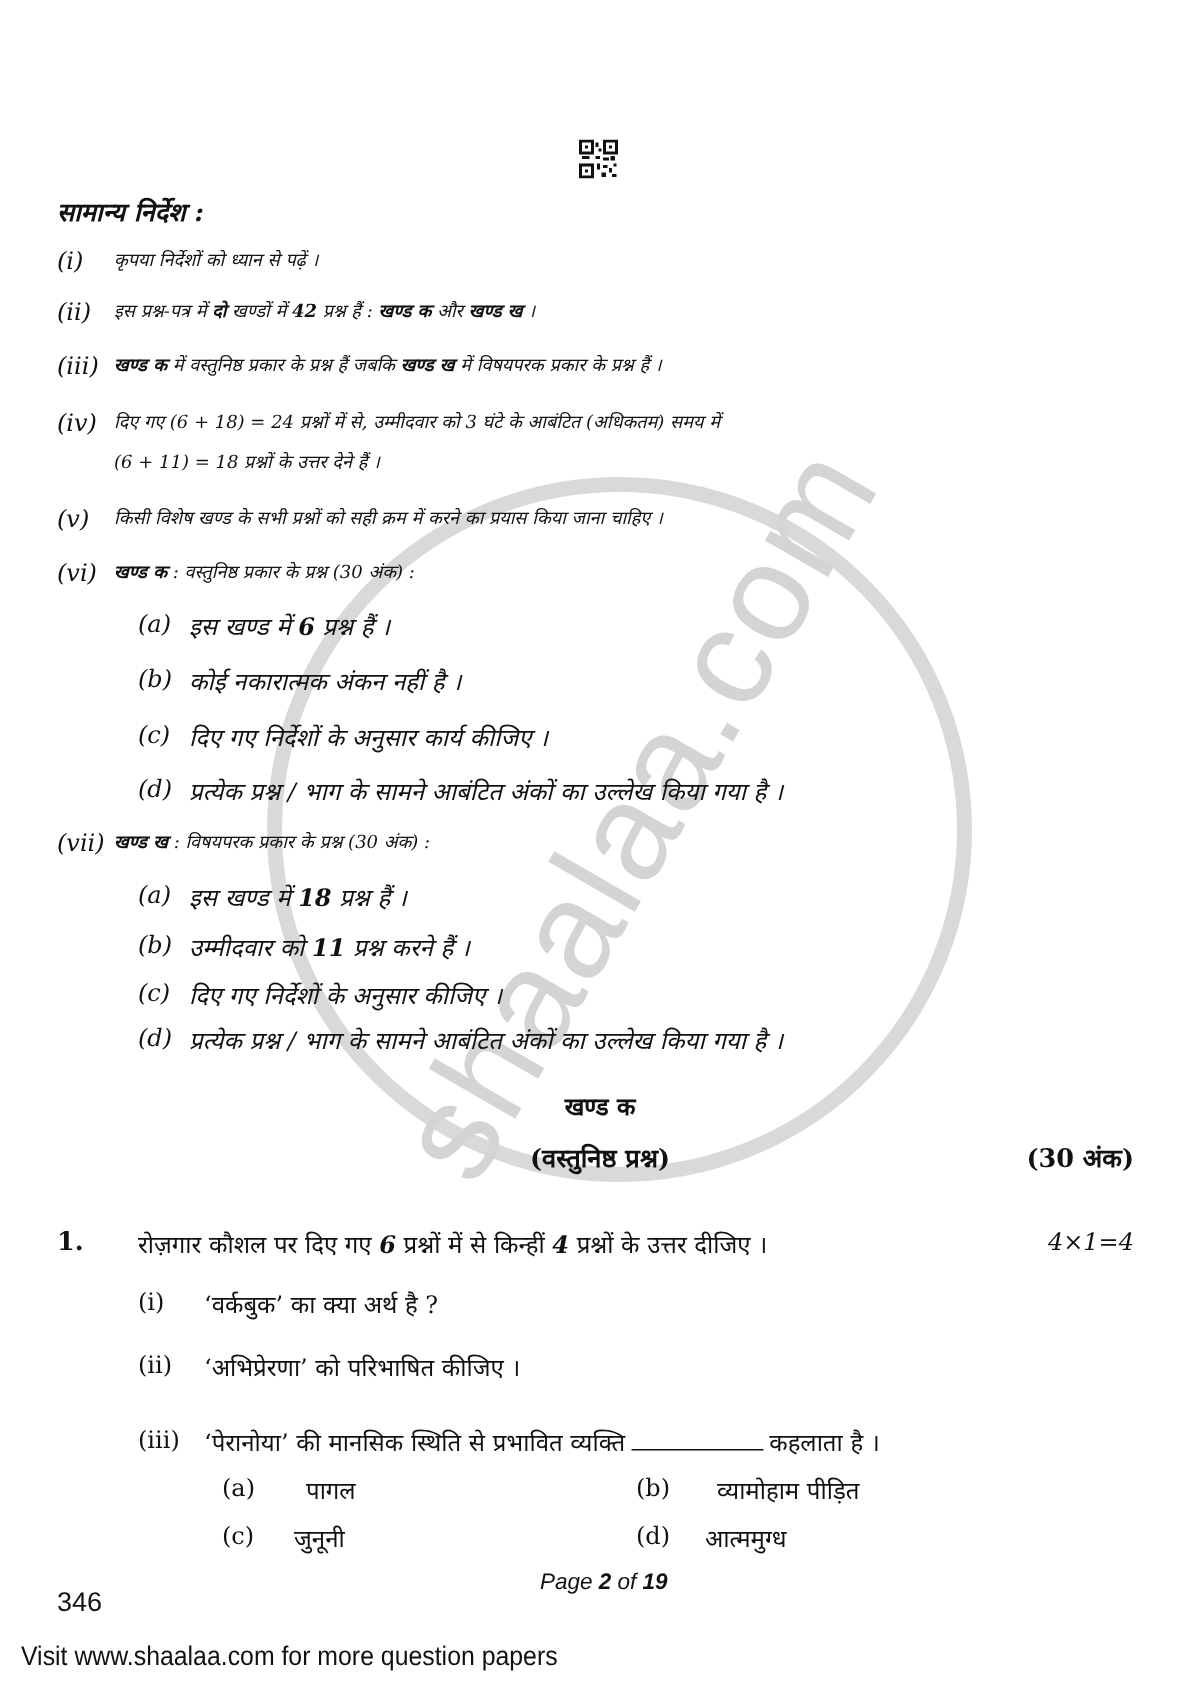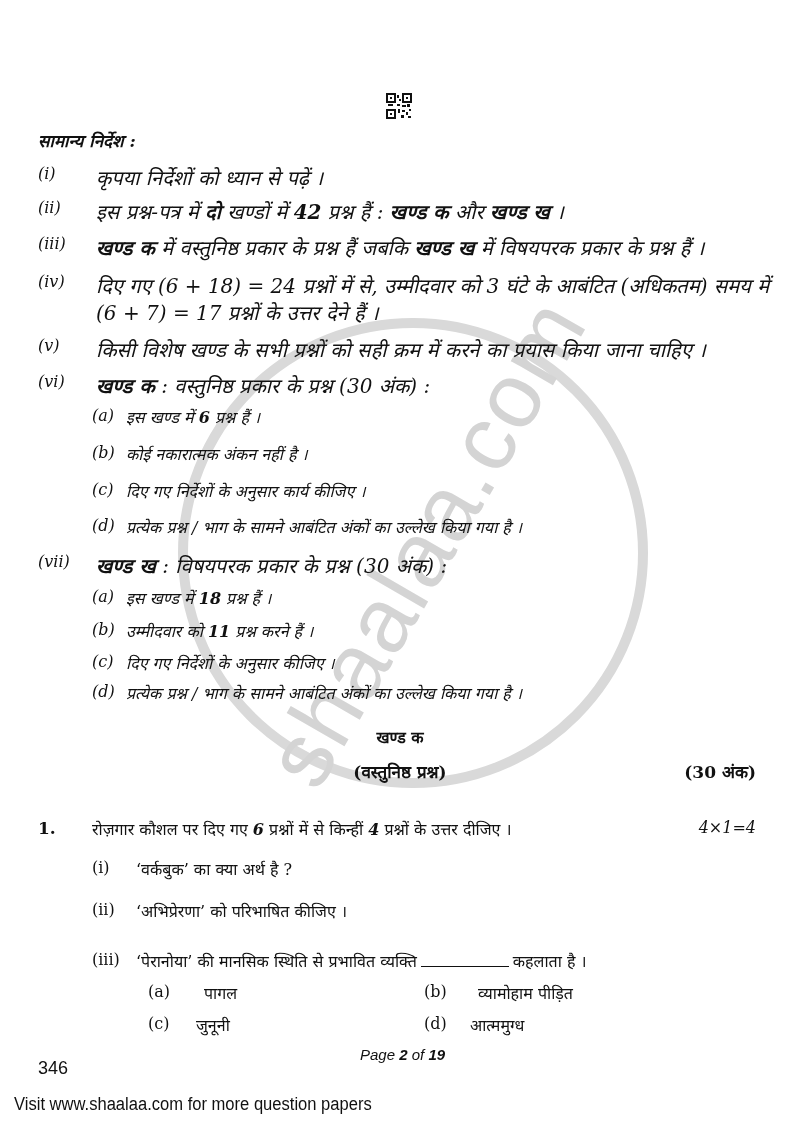--- a/index.html
+++ b/index.html
@@ -18,21 +18,21 @@
     font-family: "Liberation Sans", sans-serif; font-size: 92px; color: #d4d4d4;
     transform: rotate(-60deg); transform-origin: center; z-index: 0; letter-spacing: 2px;
   }
   .qr {
     position: absolute; left: 386px; top: 93px; width: 26px; height: 26px; z-index: 1;
   }
   .line { position: absolute; font-size: 16px; z-index: 1; white-space: nowrap; }
   .it { font-style: italic; }
   .b { font-weight: bold; }
   .num { position: absolute; left: 38px; font-style: italic; font-size: 16px; }
-  .txt { position: absolute; left: 96px; font-style: italic; font-size: 20px; text-align: right; }
+  .txt { position: absolute; left: 76px; font-style: italic; font-size: 12px; text-align: right; }
   .sub-num { position: absolute; left: 92px; font-style: italic; font-size: 16px; }
   .sub-txt { position: absolute; left: 126px; font-style: italic; font-size: 16px; }
   .heading-title { position: absolute; left: 38px; top: 129px; font-size: 17px; font-style: italic; font-weight: bold; }
   .center { position: absolute; left: 0; width: 800px; text-align: center; font-weight: bold; font-size: 16px; }
   .marks-right { position: absolute; right: 44px; font-weight: bold; font-size: 17px; }
   .q-num { position: absolute; left: 38px; font-weight: bold; font-size: 17px; }
   .q-txt { position: absolute; left: 92px; font-size: 16px; }
   .q-marks { position: absolute; right: 44px; font-style: italic; font-size: 16px; }
   .sq-num { position: absolute; left: 92px; font-size: 16px; }
   .sq-txt { position: absolute; left: 136px; font-size: 16px; }
@@ -88,21 +88,21 @@
 <div class="line" style="top:234px;">
   <span class="num" style="top:0;">(iii)</span>
   <span class="txt" style="top:0;">
     <span class="b">खण्ड क</span><span> में वस्तुनिष्ठ प्रकार के प्रश्न हैं जबकि </span><span class="b">खण्ड ख</span><span> में विषयपरक प्रकार के प्रश्न हैं ।</span>
   </span>
 </div>
 
 <div class="line" style="top:272px;">
   <span class="num" style="top:0;">(iv)</span>
   <span class="txt" style="top:0;">दिए गए (6 + 18) = 24 प्रश्नों में से, उम्मीदवार को 3 घंटे के आबंटित (अधिकतम) समय में</span>
-  <span class="txt" style="top:27px;">(6 + 7) = 17 प्रश्नों के उत्तर देने हैं ।</span>
+  <span class="txt" style="top:27px;">(6 + 11) = 18 प्रश्नों के उत्तर देने हैं ।</span>
 </div>
 
 <div class="line" style="top:336px;">
   <span class="num" style="top:0;">(v)</span>
   <span class="txt" style="top:0;">किसी विशेष खण्ड के सभी प्रश्नों को सही क्रम में करने का प्रयास किया जाना चाहिए ।</span>
 </div>
 
 <div class="line" style="top:372px;">
   <span class="num" style="top:0;">(vi)</span>
   <span class="txt" style="top:0;">

